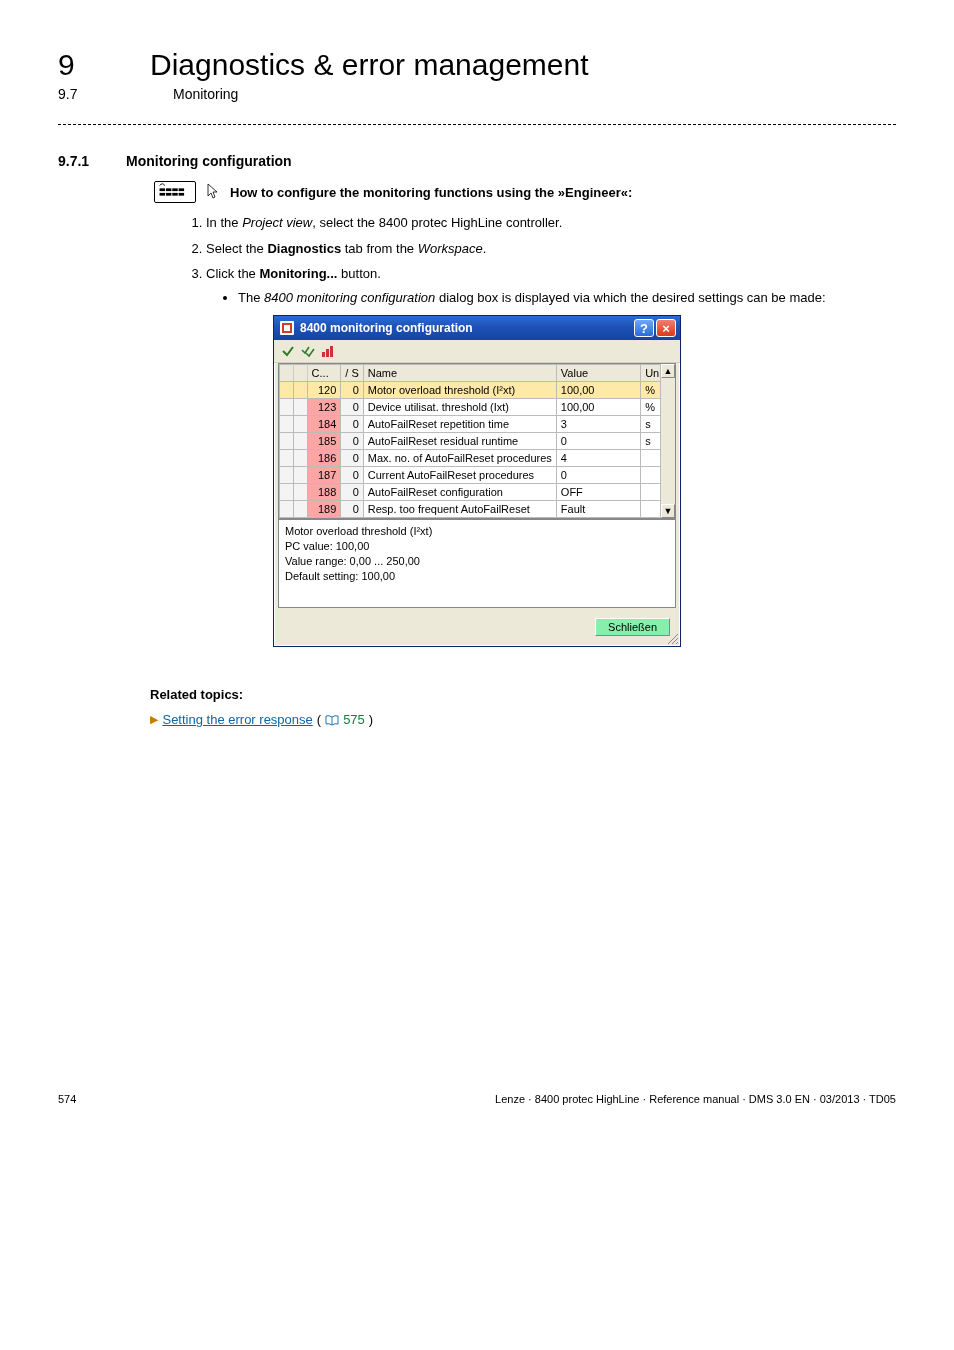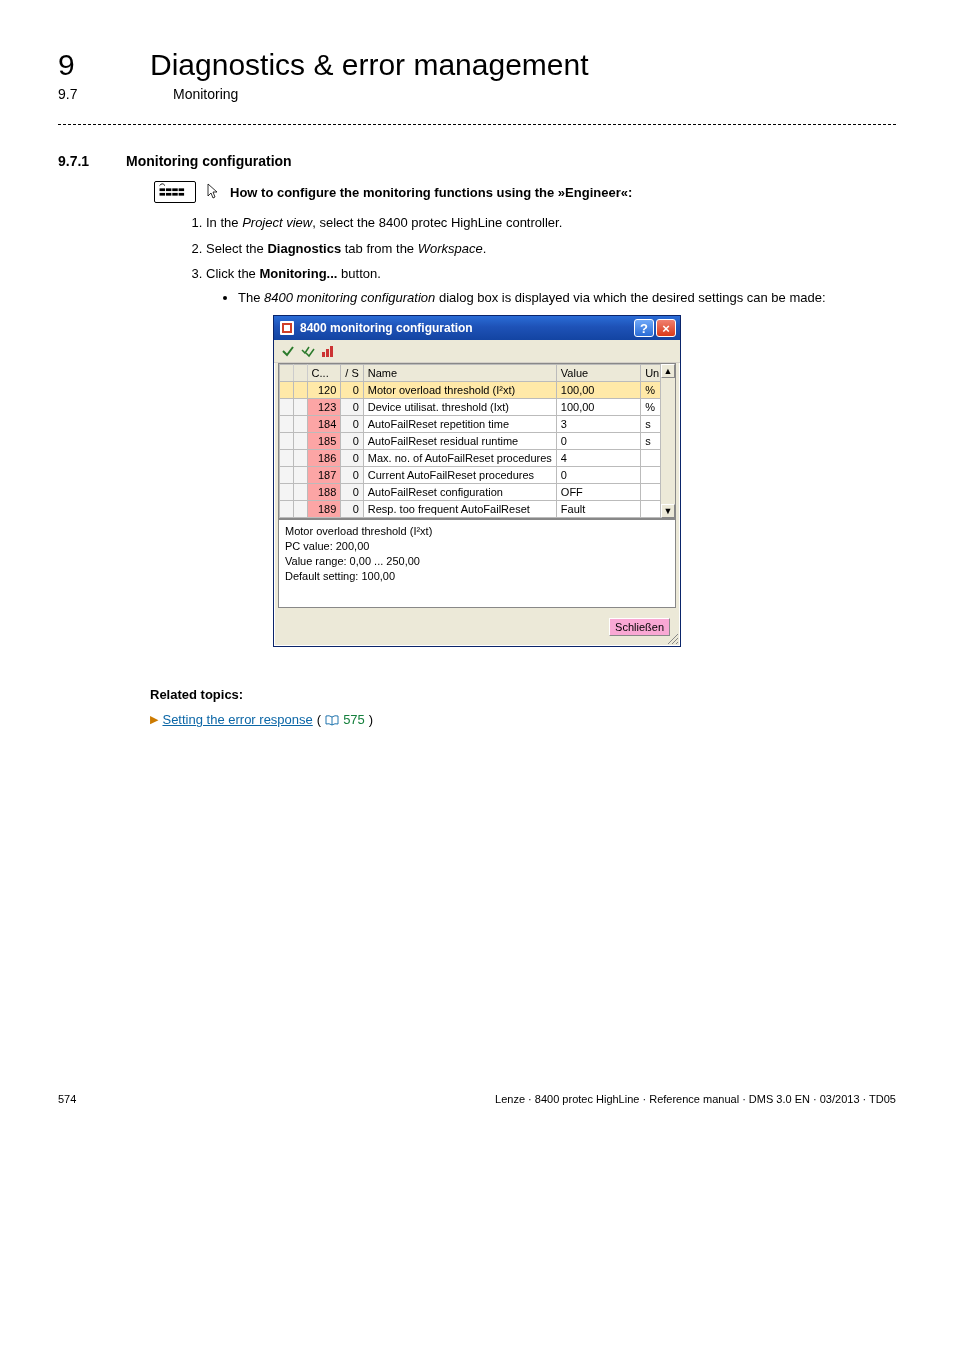--- a/index.html
+++ b/index.html
@@ -106,23 +106,23 @@
     display: flex; align-items: center; justify-content: center;
     font-size: 9px; cursor: pointer;
   }
   .scroll-track { flex: 1; background: #ece9d8; }
   .desc-box {
     background: #fff; border: 1px solid #888; margin: 0 4px; padding: 4px 6px 24px 6px;
     font-size: 11px; line-height: 1.35;
   }
   .dlg-footer { display: flex; justify-content: flex-end; padding: 10px 10px 10px 0; }
   .dlg-btn {
-    background: #f9a8d4; border: 1px solid #888;
+    background: #86efac; border: 1px solid #888;
     border-top-color: #fff; border-left-color: #fff;
-    padding: 2px 5px; font-size: 11px; font-family: Tahoma, Arial, sans-serif;
+    padding: 2px 12px; font-size: 11px; font-family: Tahoma, Arial, sans-serif;
     cursor: pointer;
   }
   .resize-grip {
     position: absolute; right: 2px; bottom: 2px; width: 12px; height: 12px;
   }
   .dialog-inner { position: relative; }
 
   .related-head { font-size: 13px; font-weight: 700; margin-left: 92px; margin-top: 40px; margin-bottom: 10px; }
   .related-link-row { margin-left: 92px; font-size: 13px; display: flex; align-items: center; gap: 4px; }
   .tri { color: #cc7a00; font-size: 11px; }
@@ -327,21 +327,21 @@
           </div>
           <div class="vscroll">
             <div class="scroll-btn">▲</div>
             <div class="scroll-track"></div>
             <div class="scroll-btn">▼</div>
           </div>
         </div>
 
         <div class="desc-box">
           <div>Motor overload threshold (I²xt)</div>
-          <div>PC value: 200,00</div>
+          <div>PC value: 100,00</div>
           <div>Value range: 0,00 ... 250,00</div>
           <div>Default setting: 100,00</div>
         </div>
 
         <div class="dlg-footer">
           <button class="dlg-btn">Schließen</button>
         </div>
 
         <svg class="resize-grip" viewBox="0 0 12 12">
           <line x1="2" y1="12" x2="12" y2="2" stroke="#888"></line>

